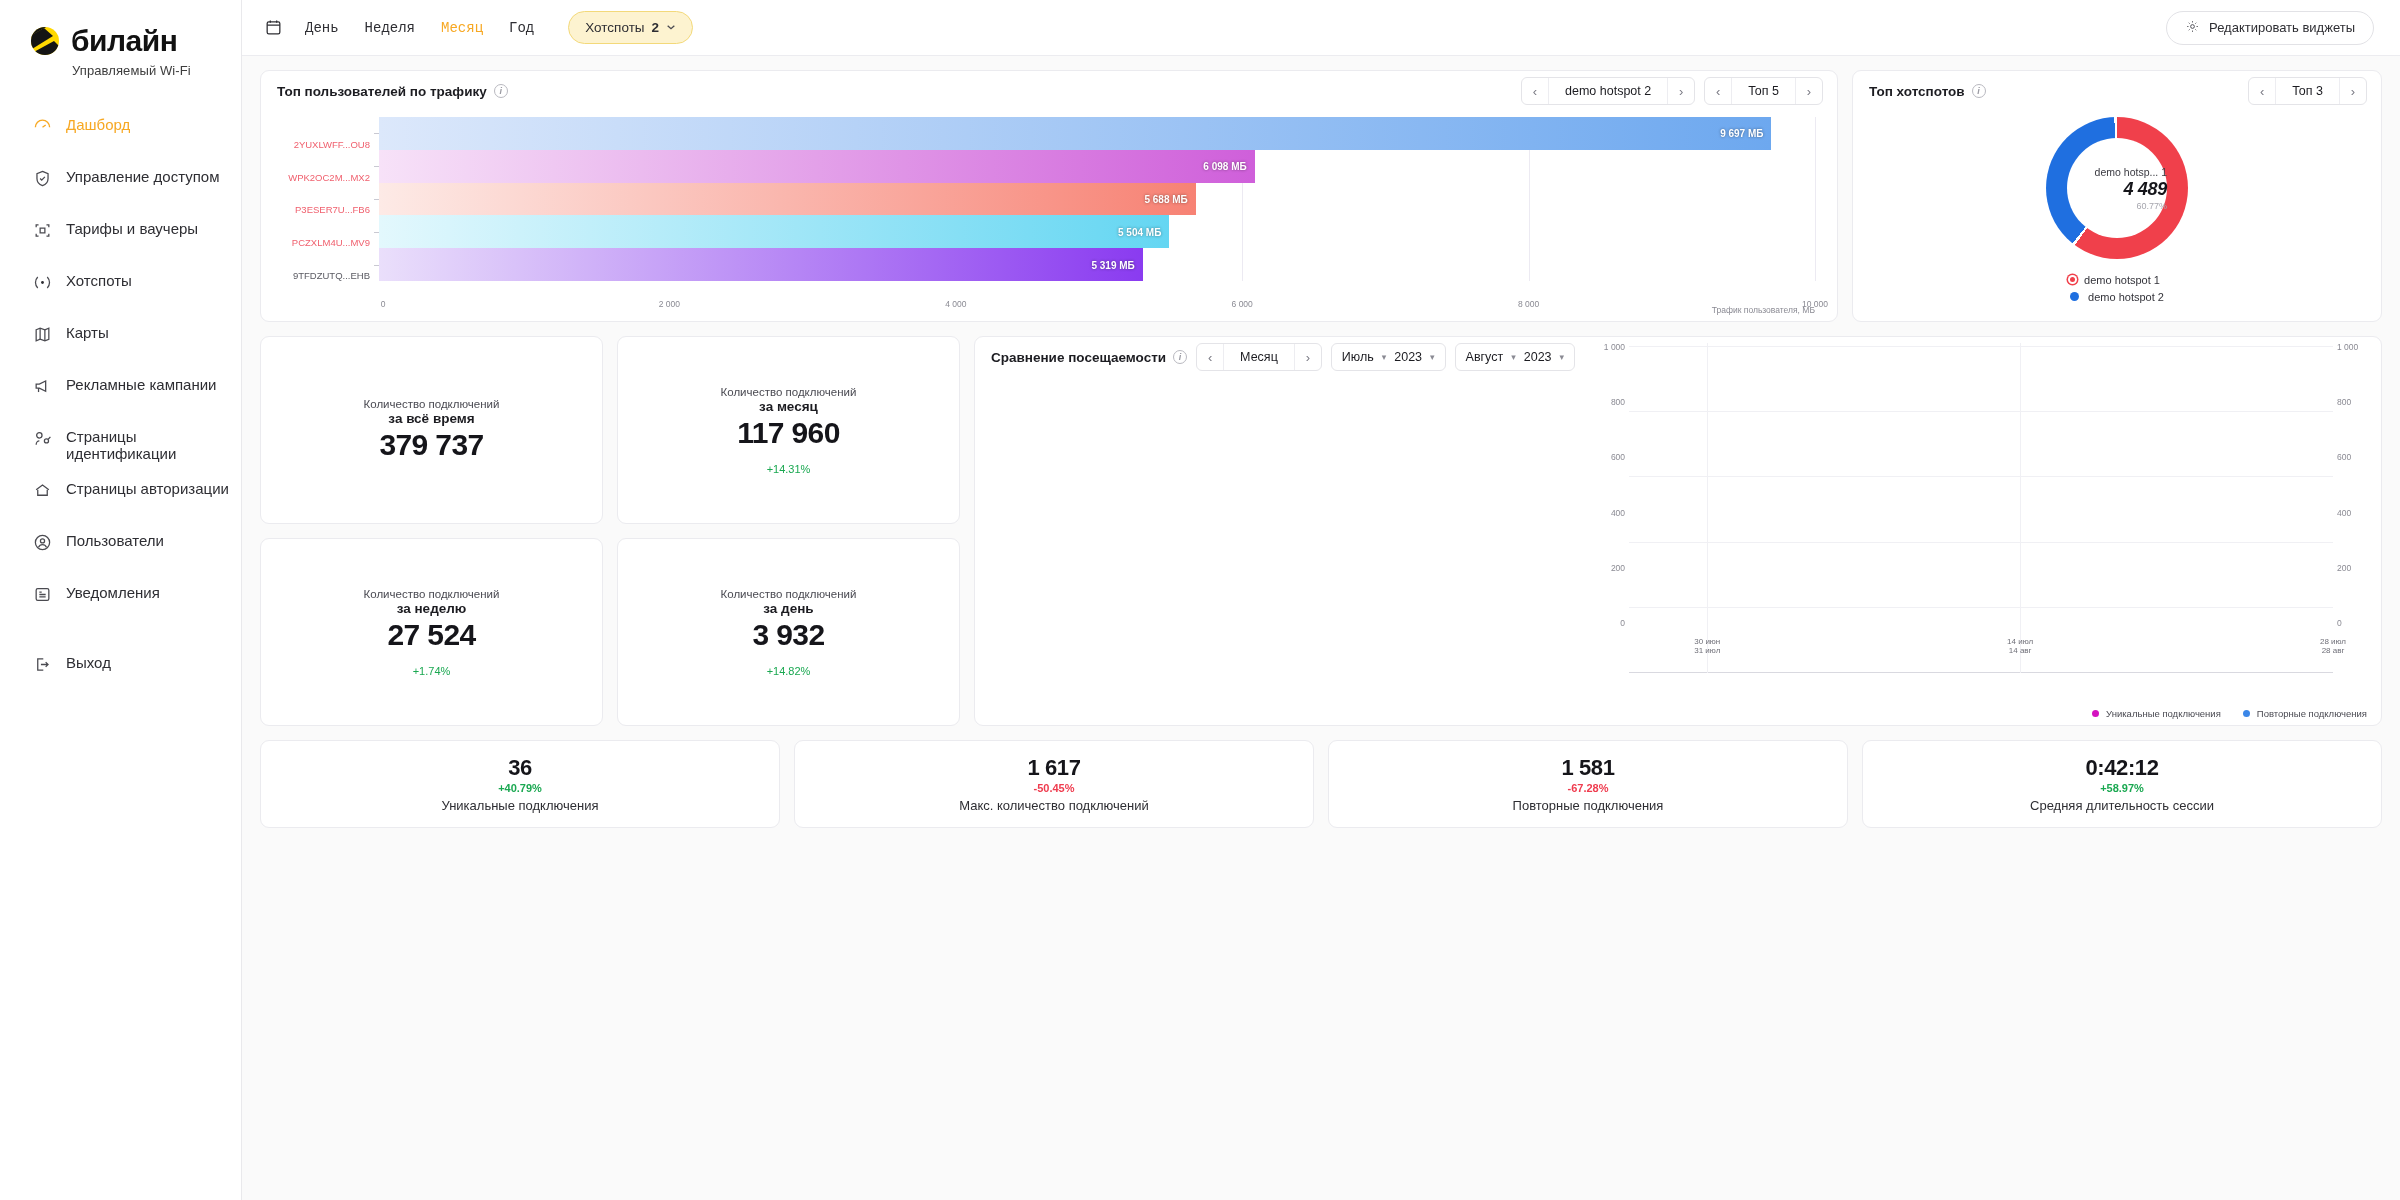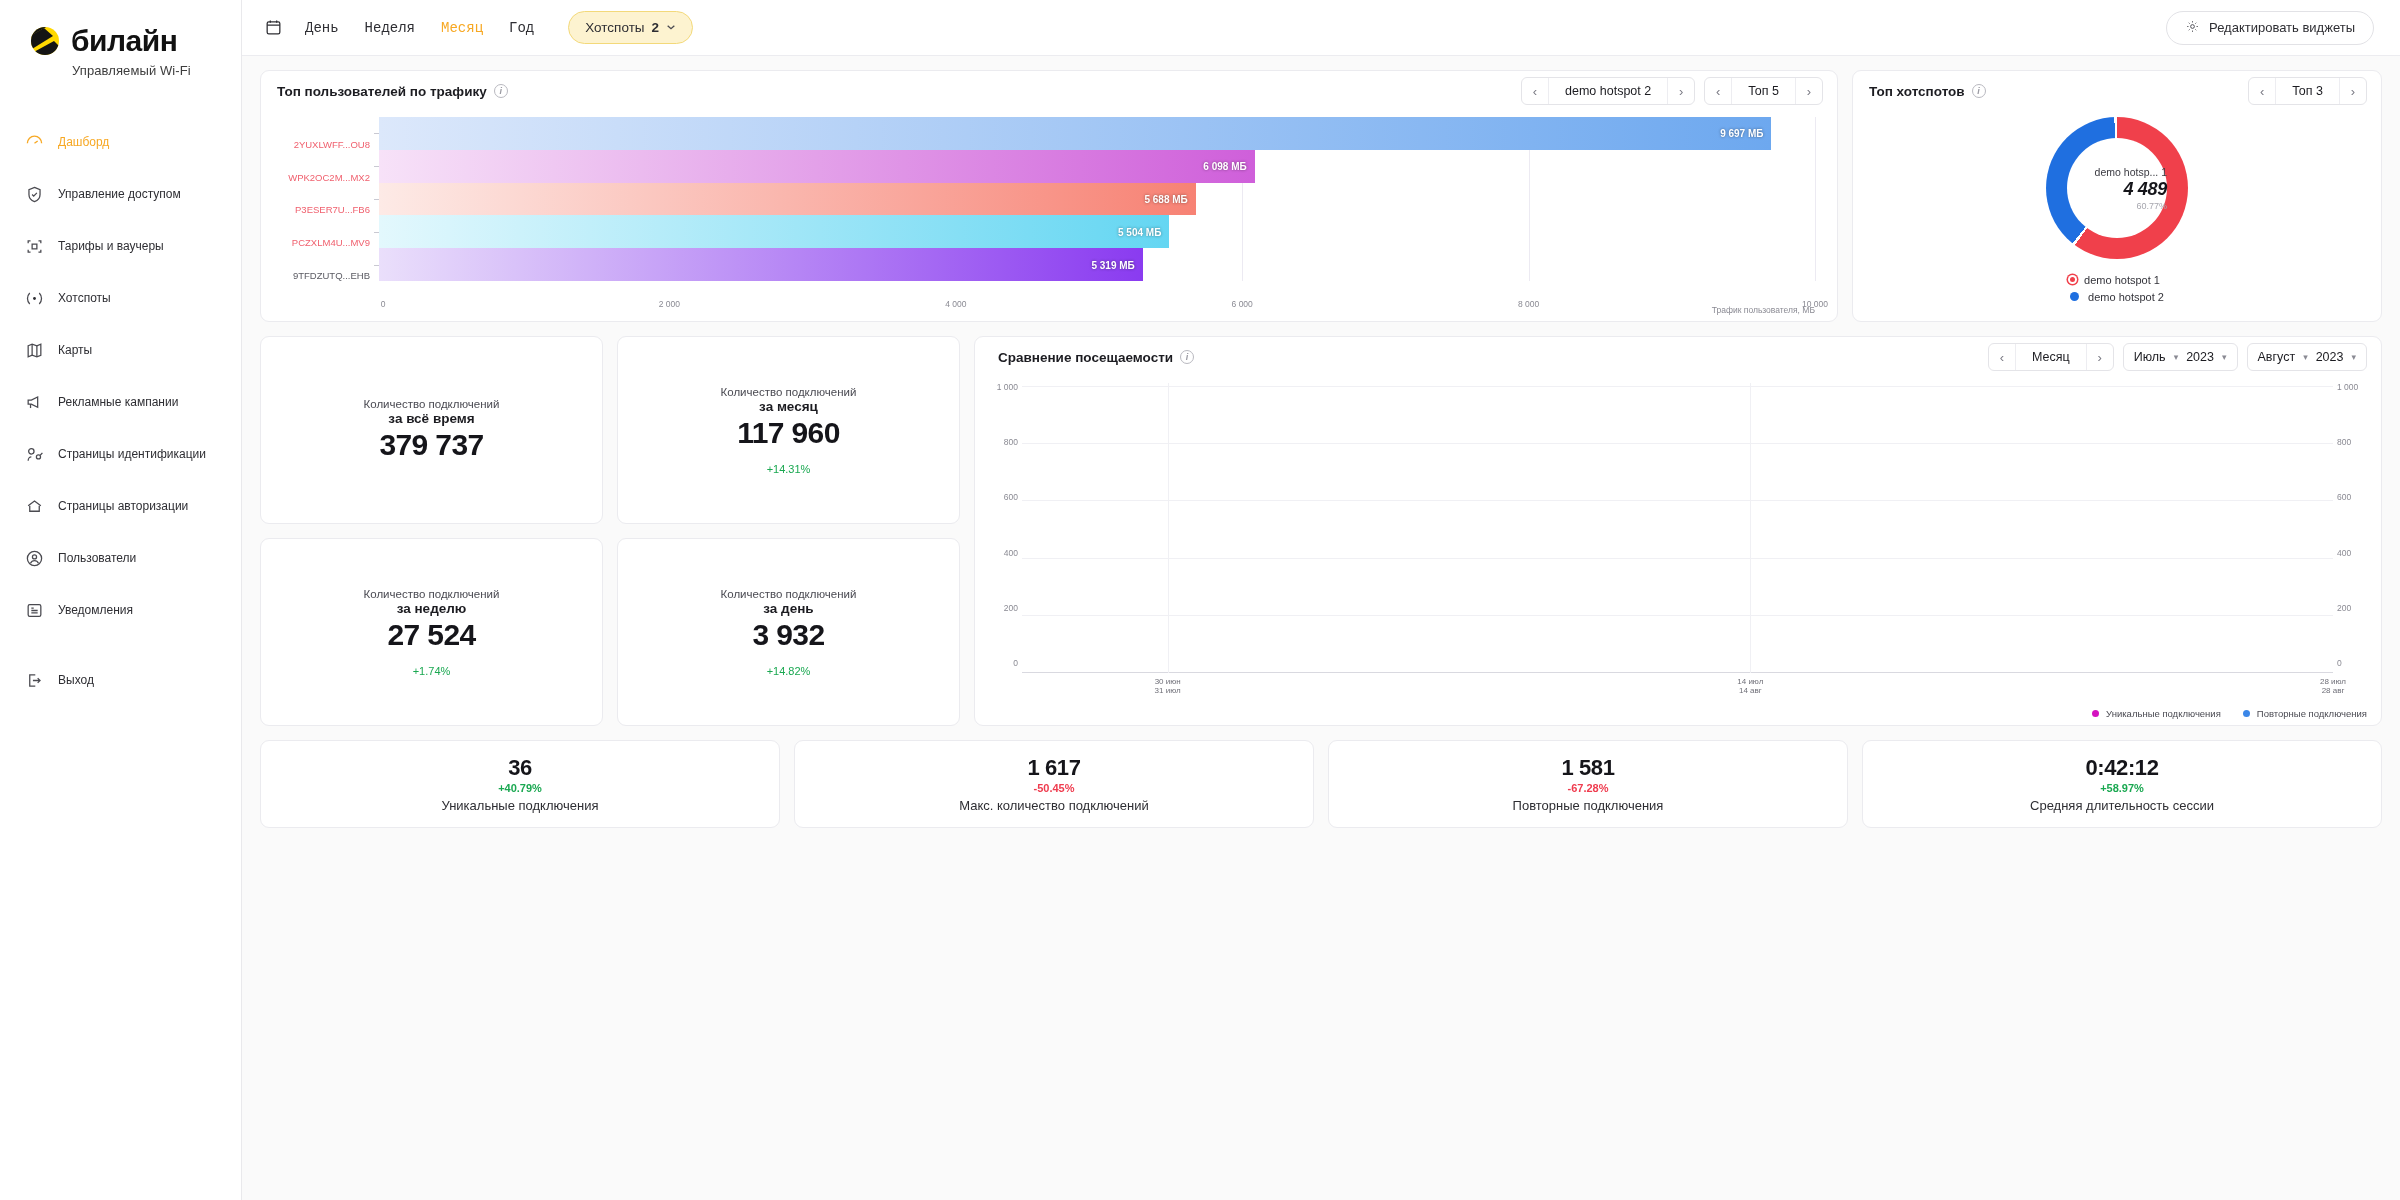--- a/index.html
+++ b/index.html
@@ -17,23 +17,23 @@
     padding-top: 18px;
   }
   .brand { padding: 6px 0 0 28px; }
   .brand-row { display: flex; align-items: center; gap: 9px; }
   .bee-logo { width: 34px; height: 34px; position: relative; }
   .brand-word { font-size: 30px; font-weight: 700; color: #111; letter-spacing: -0.5px; line-height: 1; }
   .brand-sub { font-size: 13px; color: #3d3d3d; margin: 5px 0 0 44px; letter-spacing: 0.1px; }
 
   .nav { margin-top: 38px; }
   .nav-item {
-    display: flex; align-items: center; gap: 14px;
-    height: 52px; padding-left: 24px; cursor: pointer;
-    font-size: 12px; color: #2e2e33;
+    display: flex; align-items: flex-start; gap: 14px;
+    height: 52px; padding-left: 32px; cursor: pointer;
+    font-size: 15px; color: #2e2e33;
   }
   .nav-item .ico { width: 20px; height: 20px; display: flex; align-items: center; justify-content: center; flex: 0 0 20px; }
   .nav-item .ico svg { width: 19px; height: 19px; display: block; }
   .nav-item.active { color: #f7a823; font-weight: 500; }
   .nav-item.active .ico svg { stroke: #f7a823; }
   .nav-item:not(.active) .ico svg { stroke: #4a4a50; }
   .nav-gap { height: 18px; }
 
   
   .main { flex: 1; height: 1200px; background: #fafafa; display: flex; flex-direction: column; }
@@ -128,21 +128,21 @@
   .kpi-grid { width: 700px; min-width: 700px; display: grid;
     grid-template-columns: 1fr 1fr; grid-template-rows: 1fr 1fr; gap: 14px; }
   .kpi { background: #fff; border: 1px solid #ebebef; border-radius: 9px;
     display: flex; flex-direction: column; align-items: center; justify-content: center; }
   .kpi-cap { font-size: 11.5px; color: #4a4a52; }
   .kpi-sub { font-size: 13.5px; font-weight: 700; color: #1c1c21; margin-top: 1px; }
   .kpi-num { font-size: 30px; font-weight: 700; color: #15151a; letter-spacing: -0.6px; margin-top: 2px; }
   .kpi-delta { font-size: 11px; font-weight: 400; margin-top: 13px; }
   .up { color: #1aa851; } .down { color: #ef3b4e; }
 
-  .panel-visits { flex: 1; display: flex; flex-direction: column; padding-left: 7px; }
+  .panel-visits { flex: 1; display: flex; flex-direction: row; }
   .vchart { flex: 1; position: relative; padding: 4px 10px 0 10px; }
   .vplot { position: absolute; left: 40px; right: 48px; top: 10px; bottom: 52px; }
   .vplot .hline { position: absolute; left: 0; right: 0; height: 1px; background: #f0f0f4; }
   .vplot .hline.base { background: #d9d9e0; }
   .vplot .vsep { position: absolute; top: -4px; bottom: 0; width: 1px; background: #f0f0f4; }
   .vbars { position: absolute; left: 0; right: 0; top: 0; bottom: 0; display: flex; align-items: flex-end; }
   .vslot { flex: 1; display: flex; justify-content: center; align-items: flex-end; height: 100%; }
   .vbar { width: 62%; display: flex; flex-direction: column; justify-content: flex-end; }
   .vseg { width: 100%; }
   .vytick { position: absolute; font-size: 8.5px; color: #8a8a93; transform: translateY(-50%); }

